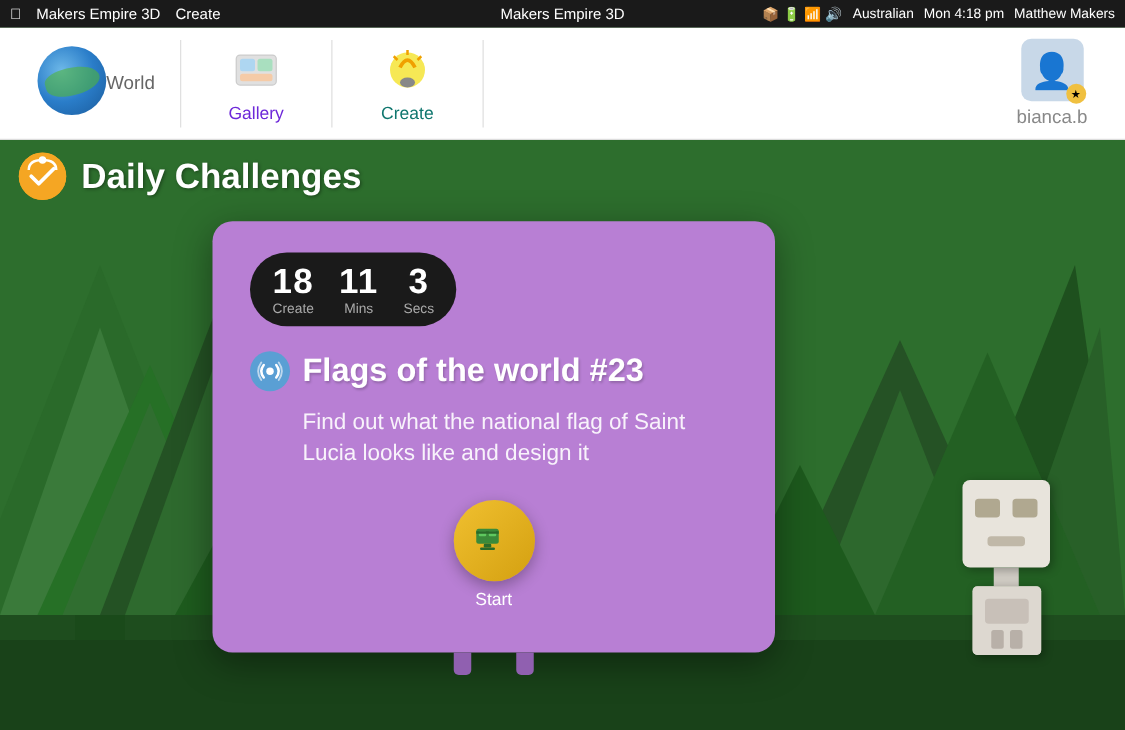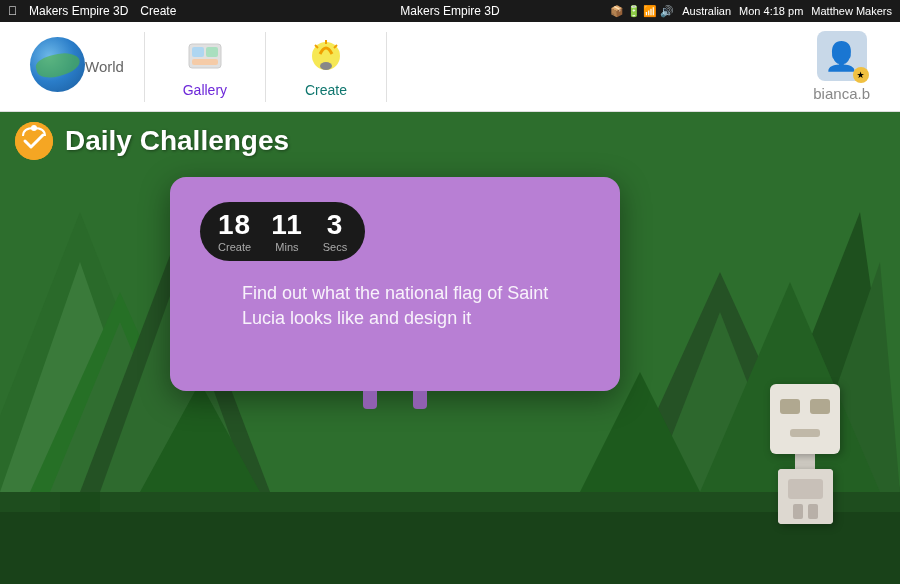--- a/index.html
+++ b/index.html
@@ -483,25 +483,50 @@
         <span class="timer-label">Mins</span>
       </div>
       <span class="timer-separator"></span>
       <div class="timer-segment">
         <span class="timer-number">3</span>
         <span class="timer-label">Secs</span>
       </div>
     </div>
 
     
+    <div class="challenge-title-row">
+      <div class="broadcast-icon">
+        <svg width="22" height="22" viewBox="0 0 22 22">
+          <circle cx="11" cy="11" r="3" fill="white"></circle>
+          <path d="M6 16 Q2 11 6 6" stroke="white" stroke-width="2" fill="none" stroke-linecap="round"></path>
+          <path d="M16 6 Q20 11 16 16" stroke="white" stroke-width="2" fill="none" stroke-linecap="round"></path>
+          <path d="M4 18 Q-1 11 4 4" stroke="white" stroke-width="1.5" fill="none" stroke-linecap="round" opacity="0.6"></path>
+          <path d="M18 4 Q23 11 18 18" stroke="white" stroke-width="1.5" fill="none" stroke-linecap="round" opacity="0.6"></path>
+        </svg>
+      </div>
+      <span class="challenge-title-text">Flags of the world #23</span>
+    </div>
 
     
     <p class="challenge-description">Find out what the national flag of Saint Lucia looks like and design it</p>
 
     
+    <div class="start-btn-container">
+      <button class="start-btn">
+        <svg width="32" height="32" viewBox="0 0 32 32">
+          <rect x="2" y="6" width="18" height="12" rx="2" fill="#3a8a3a"></rect>
+          <rect x="4" y="8" width="6" height="4" rx="1" fill="#5fc85f"></rect>
+          <rect x="12" y="8" width="6" height="4" rx="1" fill="#5fc85f"></rect>
+          <polygon points="2,10 2,8 20,8 20,10" fill="#2a6a2a"></polygon>
+          <rect x="8" y="18" width="6" height="3" rx="1" fill="#2a6a2a"></rect>
+          <rect x="5" y="21" width="12" height="2" rx="1" fill="#2a6a2a"></rect>
+        </svg>
+      </button>
+      <span class="start-label">Start</span>
+    </div>
 
     
     <div class="card-stand">
       <div class="card-leg"></div>
       <div class="card-leg"></div>
     </div>
   </div>
 
   <div class="robot-character">
     <div class="robot-head">

